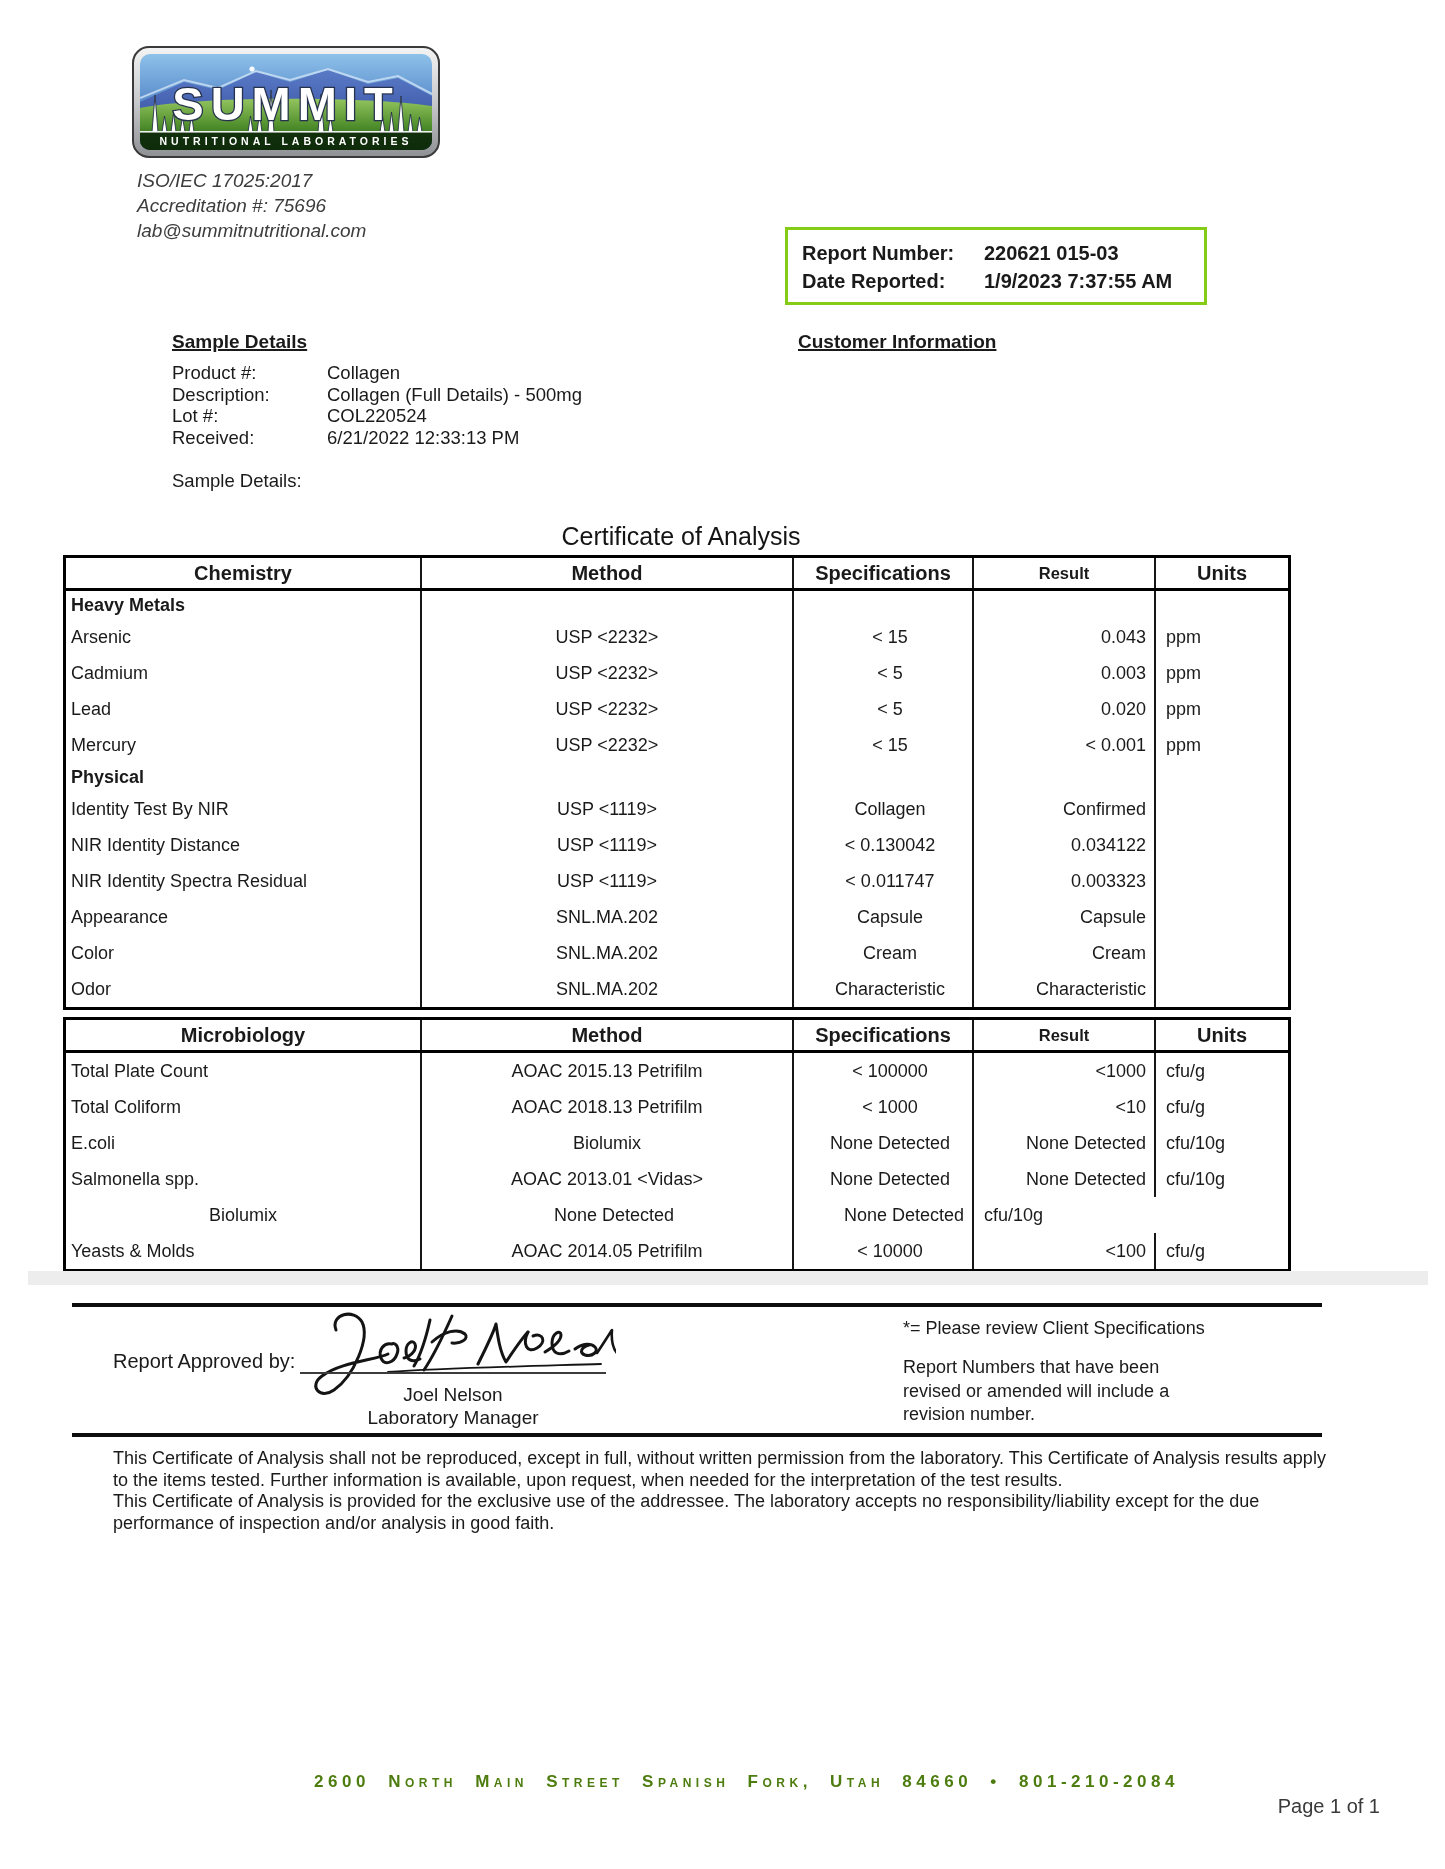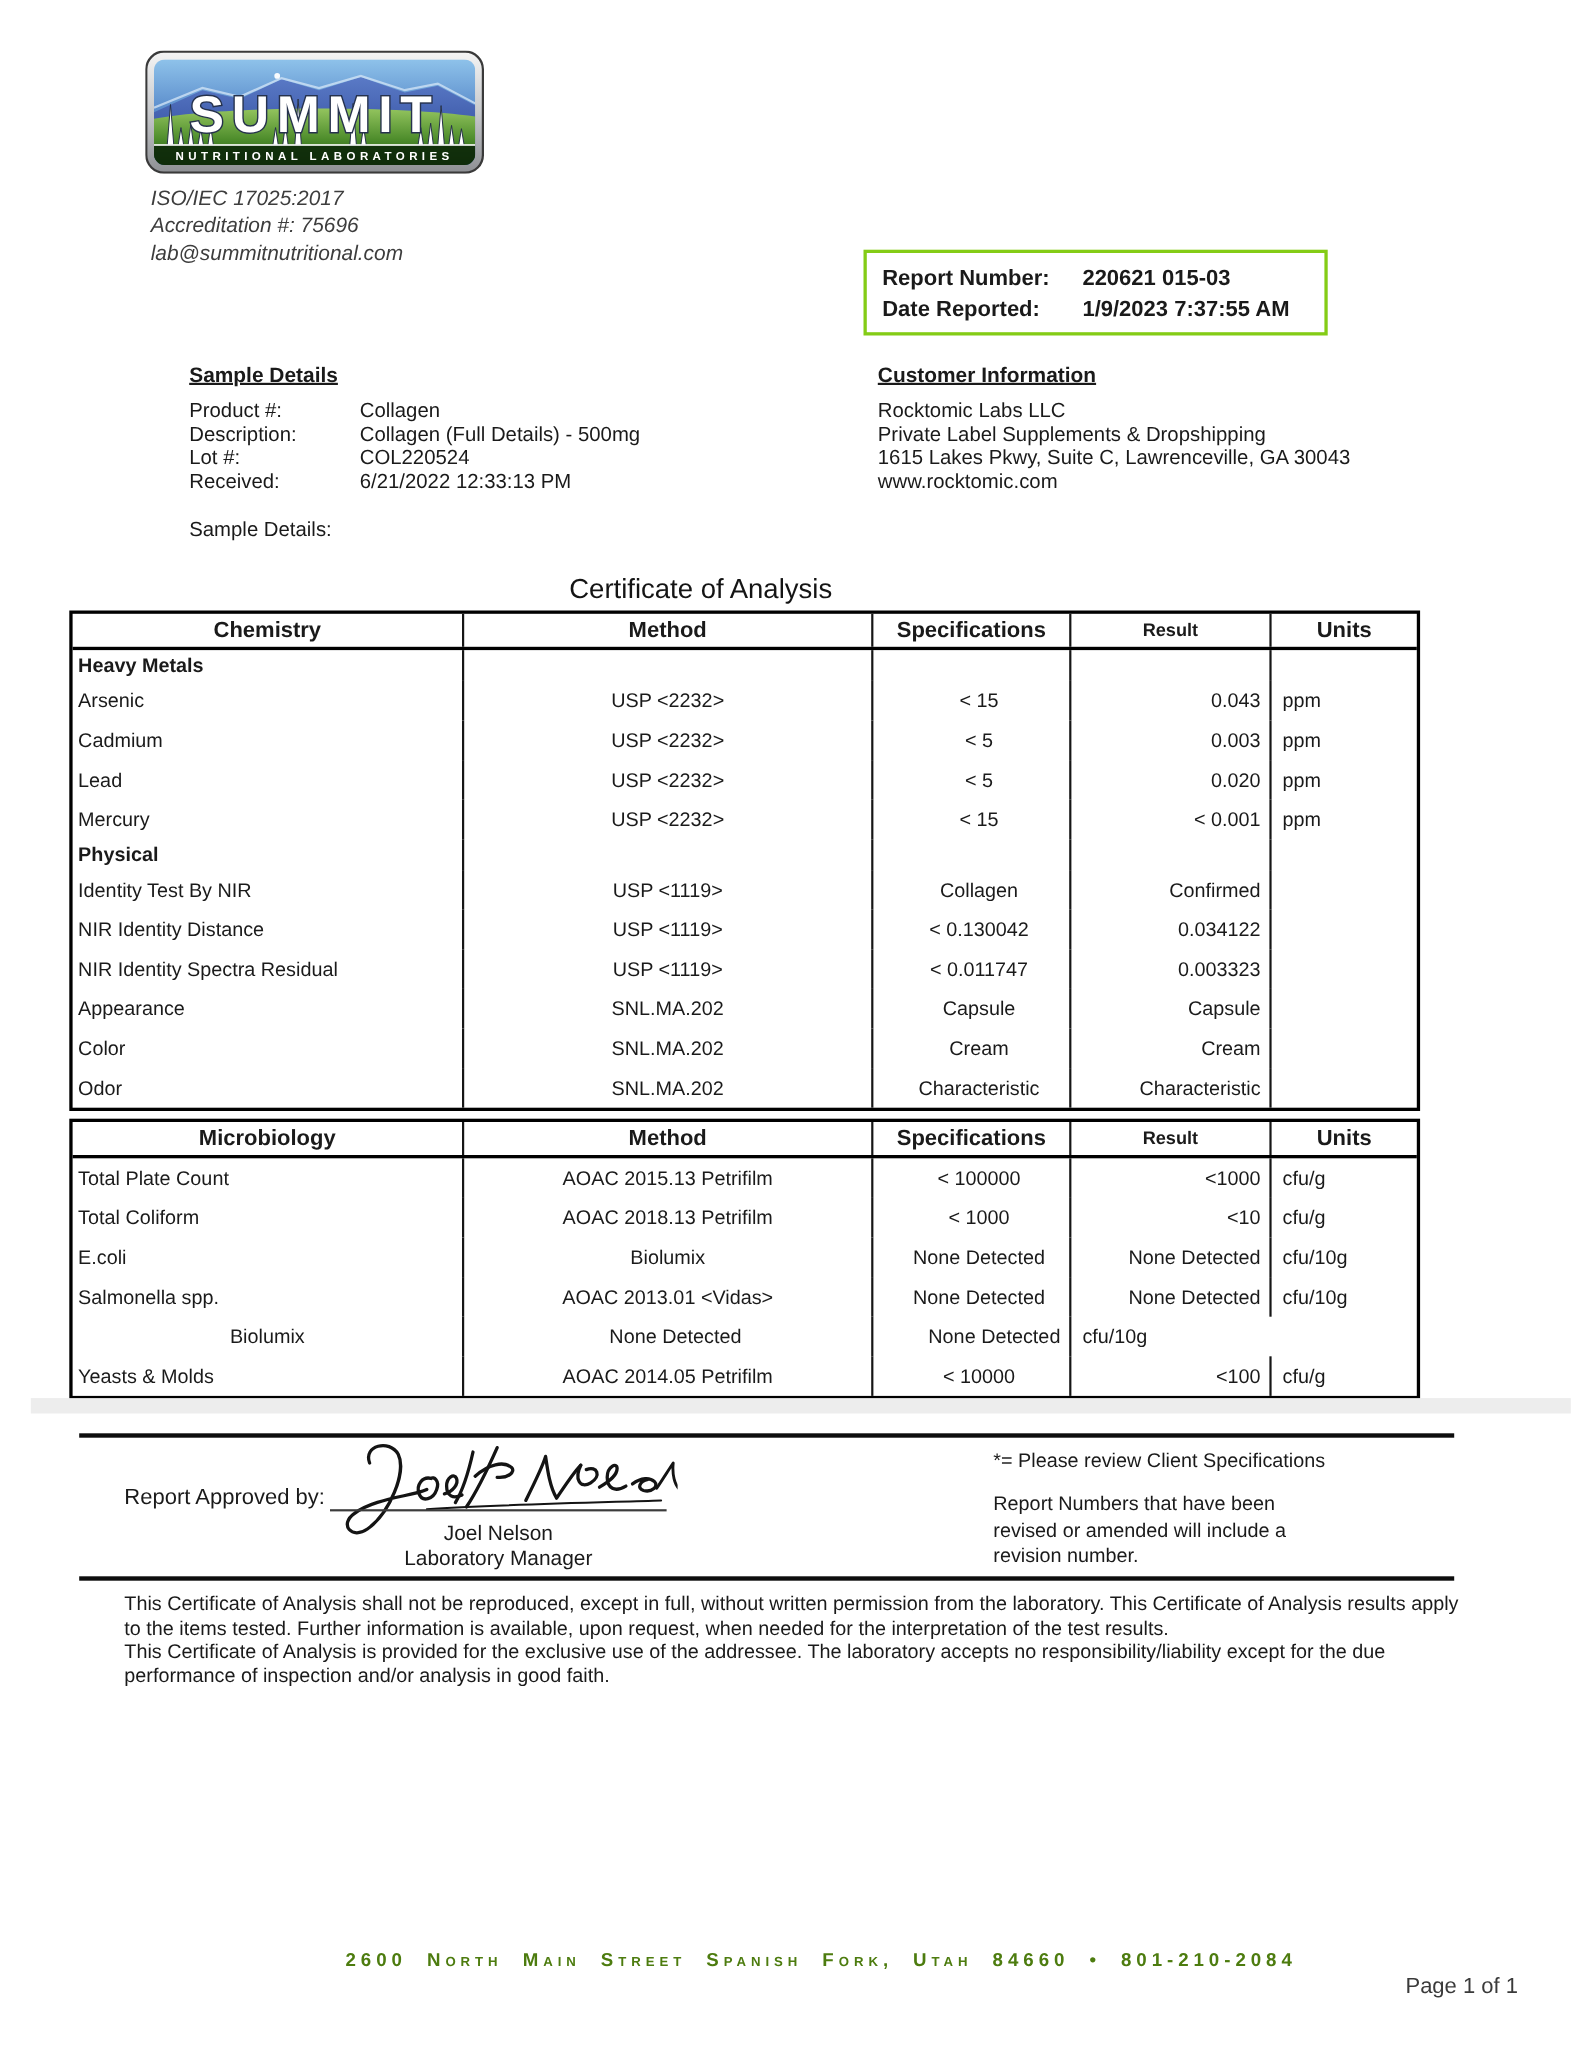--- a/index.html
+++ b/index.html
@@ -25,21 +25,21 @@
   .blk-heading{font-size:19px;font-weight:bold;text-decoration:underline;text-decoration-thickness:2px;}
   #sample-block{left:172px;top:331px;}
   #customer-block{left:798px;top:331px;}
   .kv-rows{margin-top:9px;}
   .kv-row{display:flex;font-size:18.5px;line-height:21.5px;}
   .kv-label{width:155px;flex:0 0 155px;}
   .line-rows{margin-top:9px;font-size:18.5px;line-height:21.5px;}
   #sample-extra{left:172px;top:470px;font-size:18.5px;}
 
   
-  #coa-title{left:0;top:522px;width:1274px;text-align:center;font-size:25px;color:#141414;}
+  #coa-title{left:0;top:522px;width:1274px;text-align:center;font-size:25px;color:#141414;padding-left:44px;}
 
   
   .coa-table{position:absolute;left:63px;width:1228px;border:3px solid #000;box-sizing:border-box;background:#fff;}
   #chem-table{top:555px;}
   #micro-table{top:1017px;}
   .trow{display:grid;grid-template-columns:356px 372px 180px 182px 1fr;}
   .trow>div{border-right:2px solid #161616;display:flex;align-items:center;box-sizing:border-box;overflow:hidden;}
   .trow>div:last-child{border-right:none;}
   .thead{border-bottom:3px solid #000;}
   .thead>div{justify-content:center;height:30px;font-weight:bold;font-size:20px;}
@@ -174,26 +174,20 @@
       <div class="kv-row">
         <span class="kv-label">Received:</span>
         <span>6/21/2022 12:33:13 PM</span>
       </div>
     </div>
 </div>
 <div class="abs" id="sample-extra">Sample Details:</div>
 
 <div class="abs" id="customer-block">
   <div class="blk-heading">Customer Information</div>
-  <div class="line-rows" id="customer-lines">
-      <div>Rocktomic Labs LLC</div>
-      <div>Private Label Supplements &amp; Dropshipping</div>
-      <div>1615 Lakes Pkwy, Suite C, Lawrenceville, GA 30043</div>
-      <div>www.rocktomic.com</div>
-    </div>
 </div>
 
 <div class="abs" id="coa-title">Certificate of Analysis</div>
 
 <div class="coa-table" id="chem-table">
     <div class="trow thead">
       <div class="hc0">Chemistry</div>
       <div class="hc1">Method</div>
       <div class="hc2">Specifications</div>
       <div class="hc3">Result</div>

